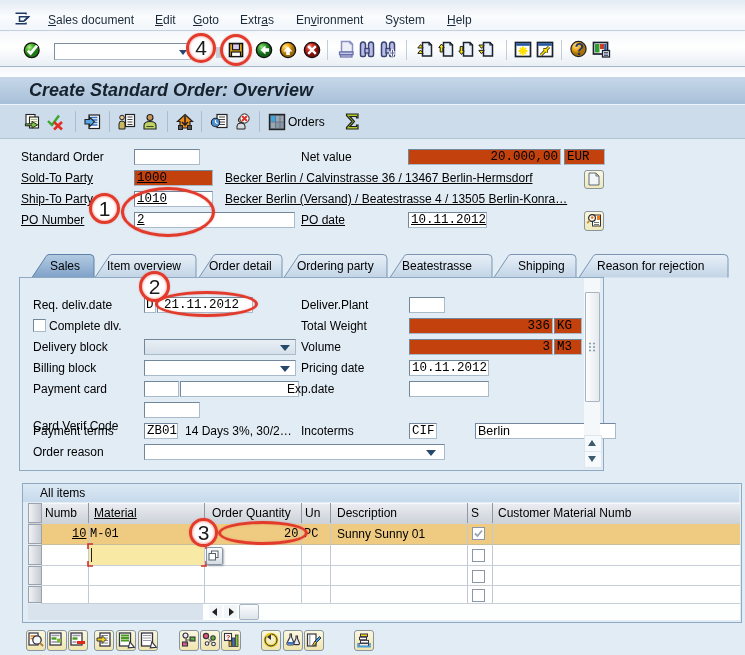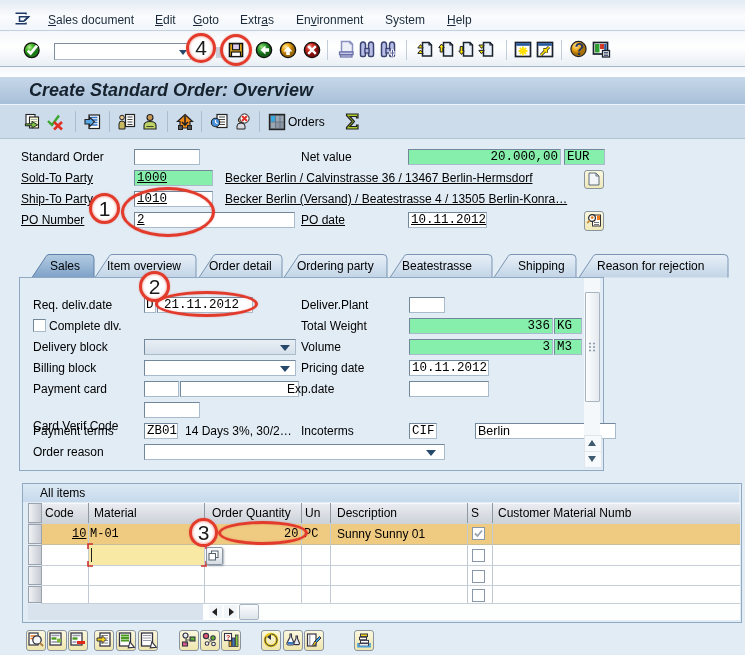--- a/index.html
+++ b/index.html
@@ -1,21 +1,21 @@
 <!DOCTYPE html>
 <html><head>
 <meta charset="utf-8">
 <style>
 html,body{margin:0;padding:0;}
 body{width:745px;height:655px;position:relative;overflow:hidden;background:#E2ECF5;font-family:"Liberation Sans",sans-serif;}
 .abs{position:absolute;}
 .lbl{position:absolute;font-size:12px;line-height:16px;color:#000;white-space:nowrap;}
 .u{text-decoration:underline;}
 .fld{position:absolute;height:14px;background:#fff;border:1px solid;border-color:#73879B #A9BACB #A9BACB #73879B;font-family:"Liberation Mono",monospace;font-size:12.5px;line-height:14px;padding:0 2px;white-space:nowrap;color:#000;}
-.ro{background:#86efac;}
+.ro{background:#c2410c;}
 .num{text-align:right;}
 .sep{position:absolute;width:1px;background:#C2CEDA;}
 svg{position:absolute;overflow:visible;}
 </style>
 </head>
 <body>
 
 <div class="abs" style="left:0;top:0;width:745px;height:30px;background:linear-gradient(#E4EBF3,#FAFCFE 55%,#F1F6FB);border-bottom:1px solid #C5D1DF;"></div>
 <svg class="abs" style="left:15px;top:12px" width="15" height="13" viewBox="0 0 15 13">
   <g fill="none" stroke="#1F3864" stroke-width="1.5">
@@ -373,22 +373,22 @@
 <div class="abs" style="left:584px;top:435px;width:16px;height:15px;background:#F7FAFC;border:1px solid #E0E6EC;"></div>
 <div class="abs" style="left:588px;top:440px;width:0;height:0;border-left:4.5px solid transparent;border-right:4.5px solid transparent;border-bottom:6px solid #3D5A6E;"></div>
 <div class="abs" style="left:584px;top:451px;width:16px;height:15px;background:#F7FAFC;border:1px solid #E0E6EC;"></div>
 <div class="abs" style="left:588px;top:456px;width:0;height:0;border-left:4.5px solid transparent;border-right:4.5px solid transparent;border-top:6px solid #3D5A6E;"></div>
 
 <div class="abs" style="left:22px;top:483px;width:718px;height:138px;border:1px solid #8FA9C2;"></div>
 <div class="abs" style="left:23px;top:484px;width:716px;height:18px;background:linear-gradient(#DCE9F4,#C6D9EC);"></div>
 <div class="lbl" style="left:40px;top:485px;">All items</div>
 
 <div class="abs" style="left:28px;top:503px;width:712px;height:20px;background:linear-gradient(#E9ECF0,#CBD1D8);border-top:1px solid #F6F8FA;border-bottom:1px solid #9AA2AC;"></div>
-<div class="lbl" style="left:45px;top:505px;">Code</div>
-<div class="lbl" style="left:94px;top:505px;">Material</div>
+<div class="lbl" style="left:45px;top:505px;">Numb</div>
+<div class="lbl" style="left:94px;top:505px;text-decoration:underline;">Material</div>
 <div class="lbl" style="left:212px;top:505px;">Order Quantity</div>
 <div class="lbl" style="left:305px;top:505px;">Un</div>
 <div class="lbl" style="left:337px;top:505px;">Description</div>
 <div class="lbl" style="left:471px;top:505px;">S</div>
 <div class="lbl" style="left:498px;top:505px;">Customer Material Numb</div>
 
 <div class="abs" style="left:41px;top:524px;width:699px;height:20px;background:#EFCA81;"></div>
 <div class="abs" style="left:41px;top:545px;width:699px;height:20px;background:#fff;"></div>
 <div class="abs" style="left:41px;top:566px;width:699px;height:19px;background:#fff;"></div>
 <div class="abs" style="left:41px;top:586px;width:699px;height:17px;background:#fff;"></div>

